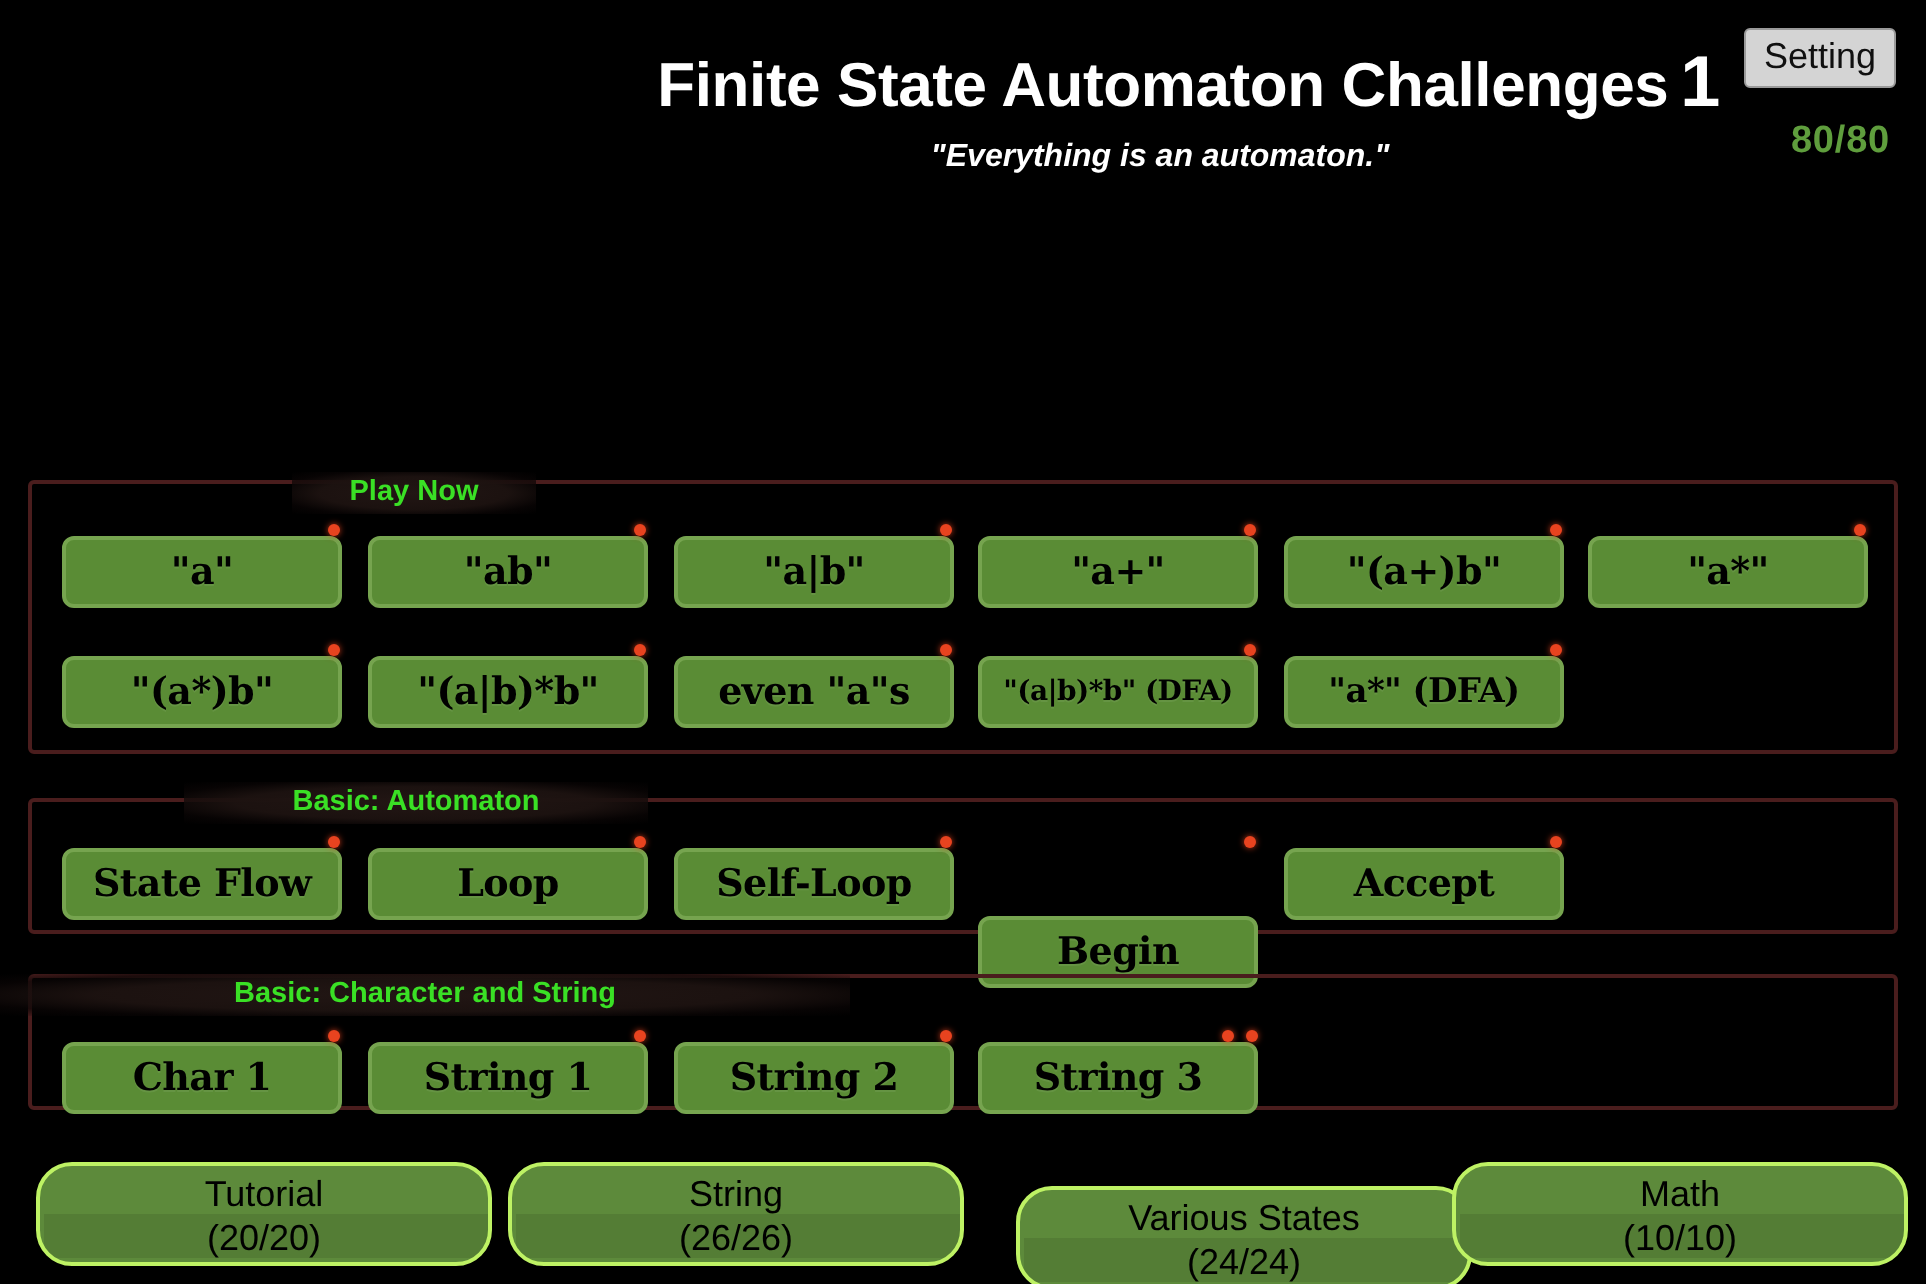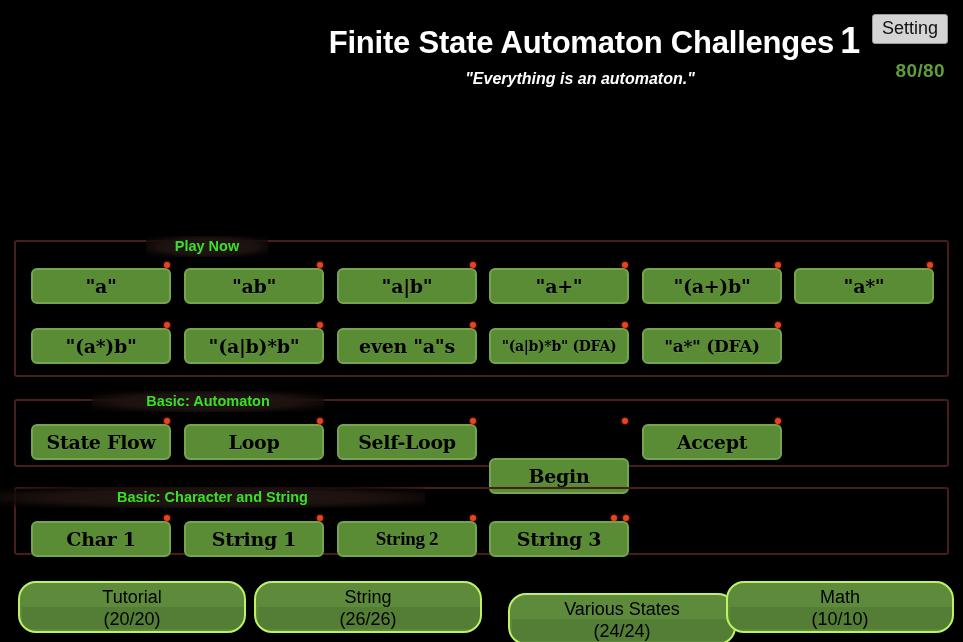--- a/index.html
+++ b/index.html
@@ -244,21 +244,21 @@
 
 <div class="section" id="section-charstr"></div>
 <div class="section-label" id="label-charstr">Basic: Character and String</div>
 
 <div class="chal-btn" style="left:31px;  top:521px;">Char 1</div>
 <div class="badge-dot" style="left:164px; top:515px;"></div>
 
 <div class="chal-btn" style="left:184px; top:521px;">String 1</div>
 <div class="badge-dot" style="left:317px; top:515px;"></div>
 
-<div class="chal-btn" style="left:337px; top:521px;font-family:Liberation Serif, serif;">String 2</div>
+<div class="chal-btn" style="left:337px; top:521px;">String 2</div>
 <div class="badge-dot" style="left:470px; top:515px;"></div>
 
 <div class="chal-btn" style="left:489px; top:521px;">String 3</div>
 <div class="badge-dot" style="left:611px; top:515px;"></div>
 <div class="badge-dot" style="left:623px; top:515px;"></div>
 
 <div id="bottom-nav">
   <div class="nav-tab" style="left:18px;">
     <div class="fillbar"></div>
     <div class="tab-text">Tutorial</div>

